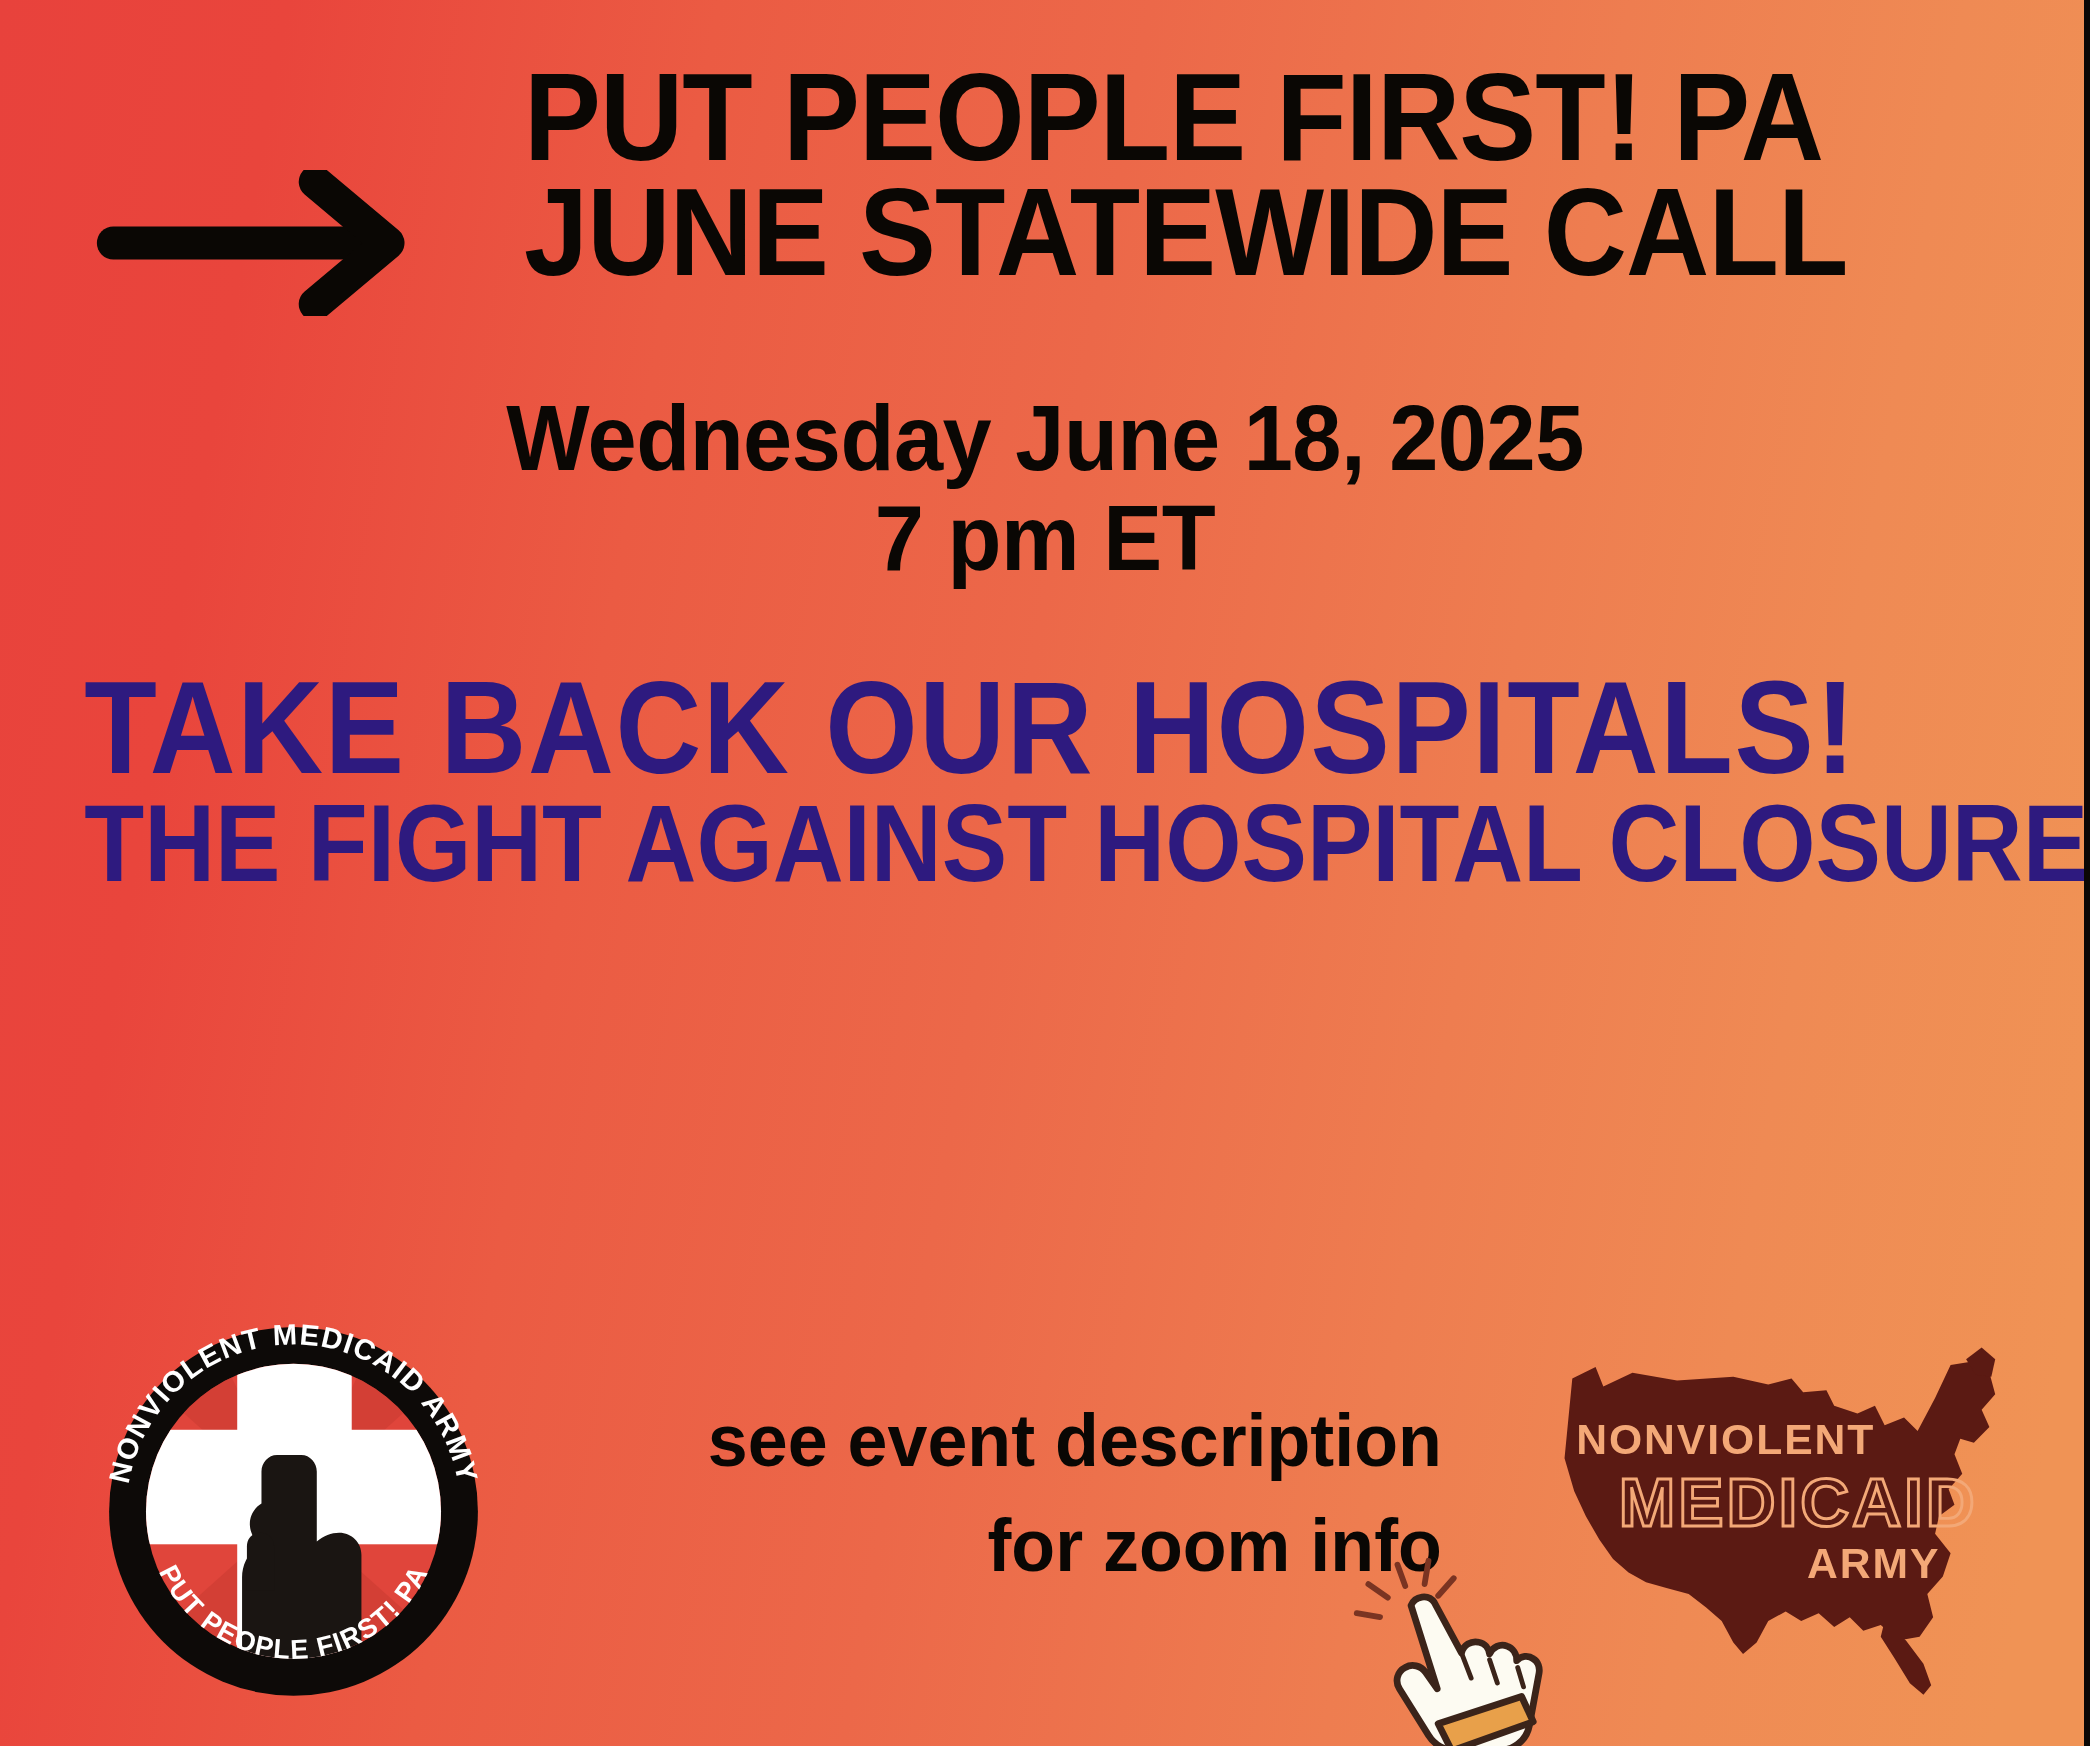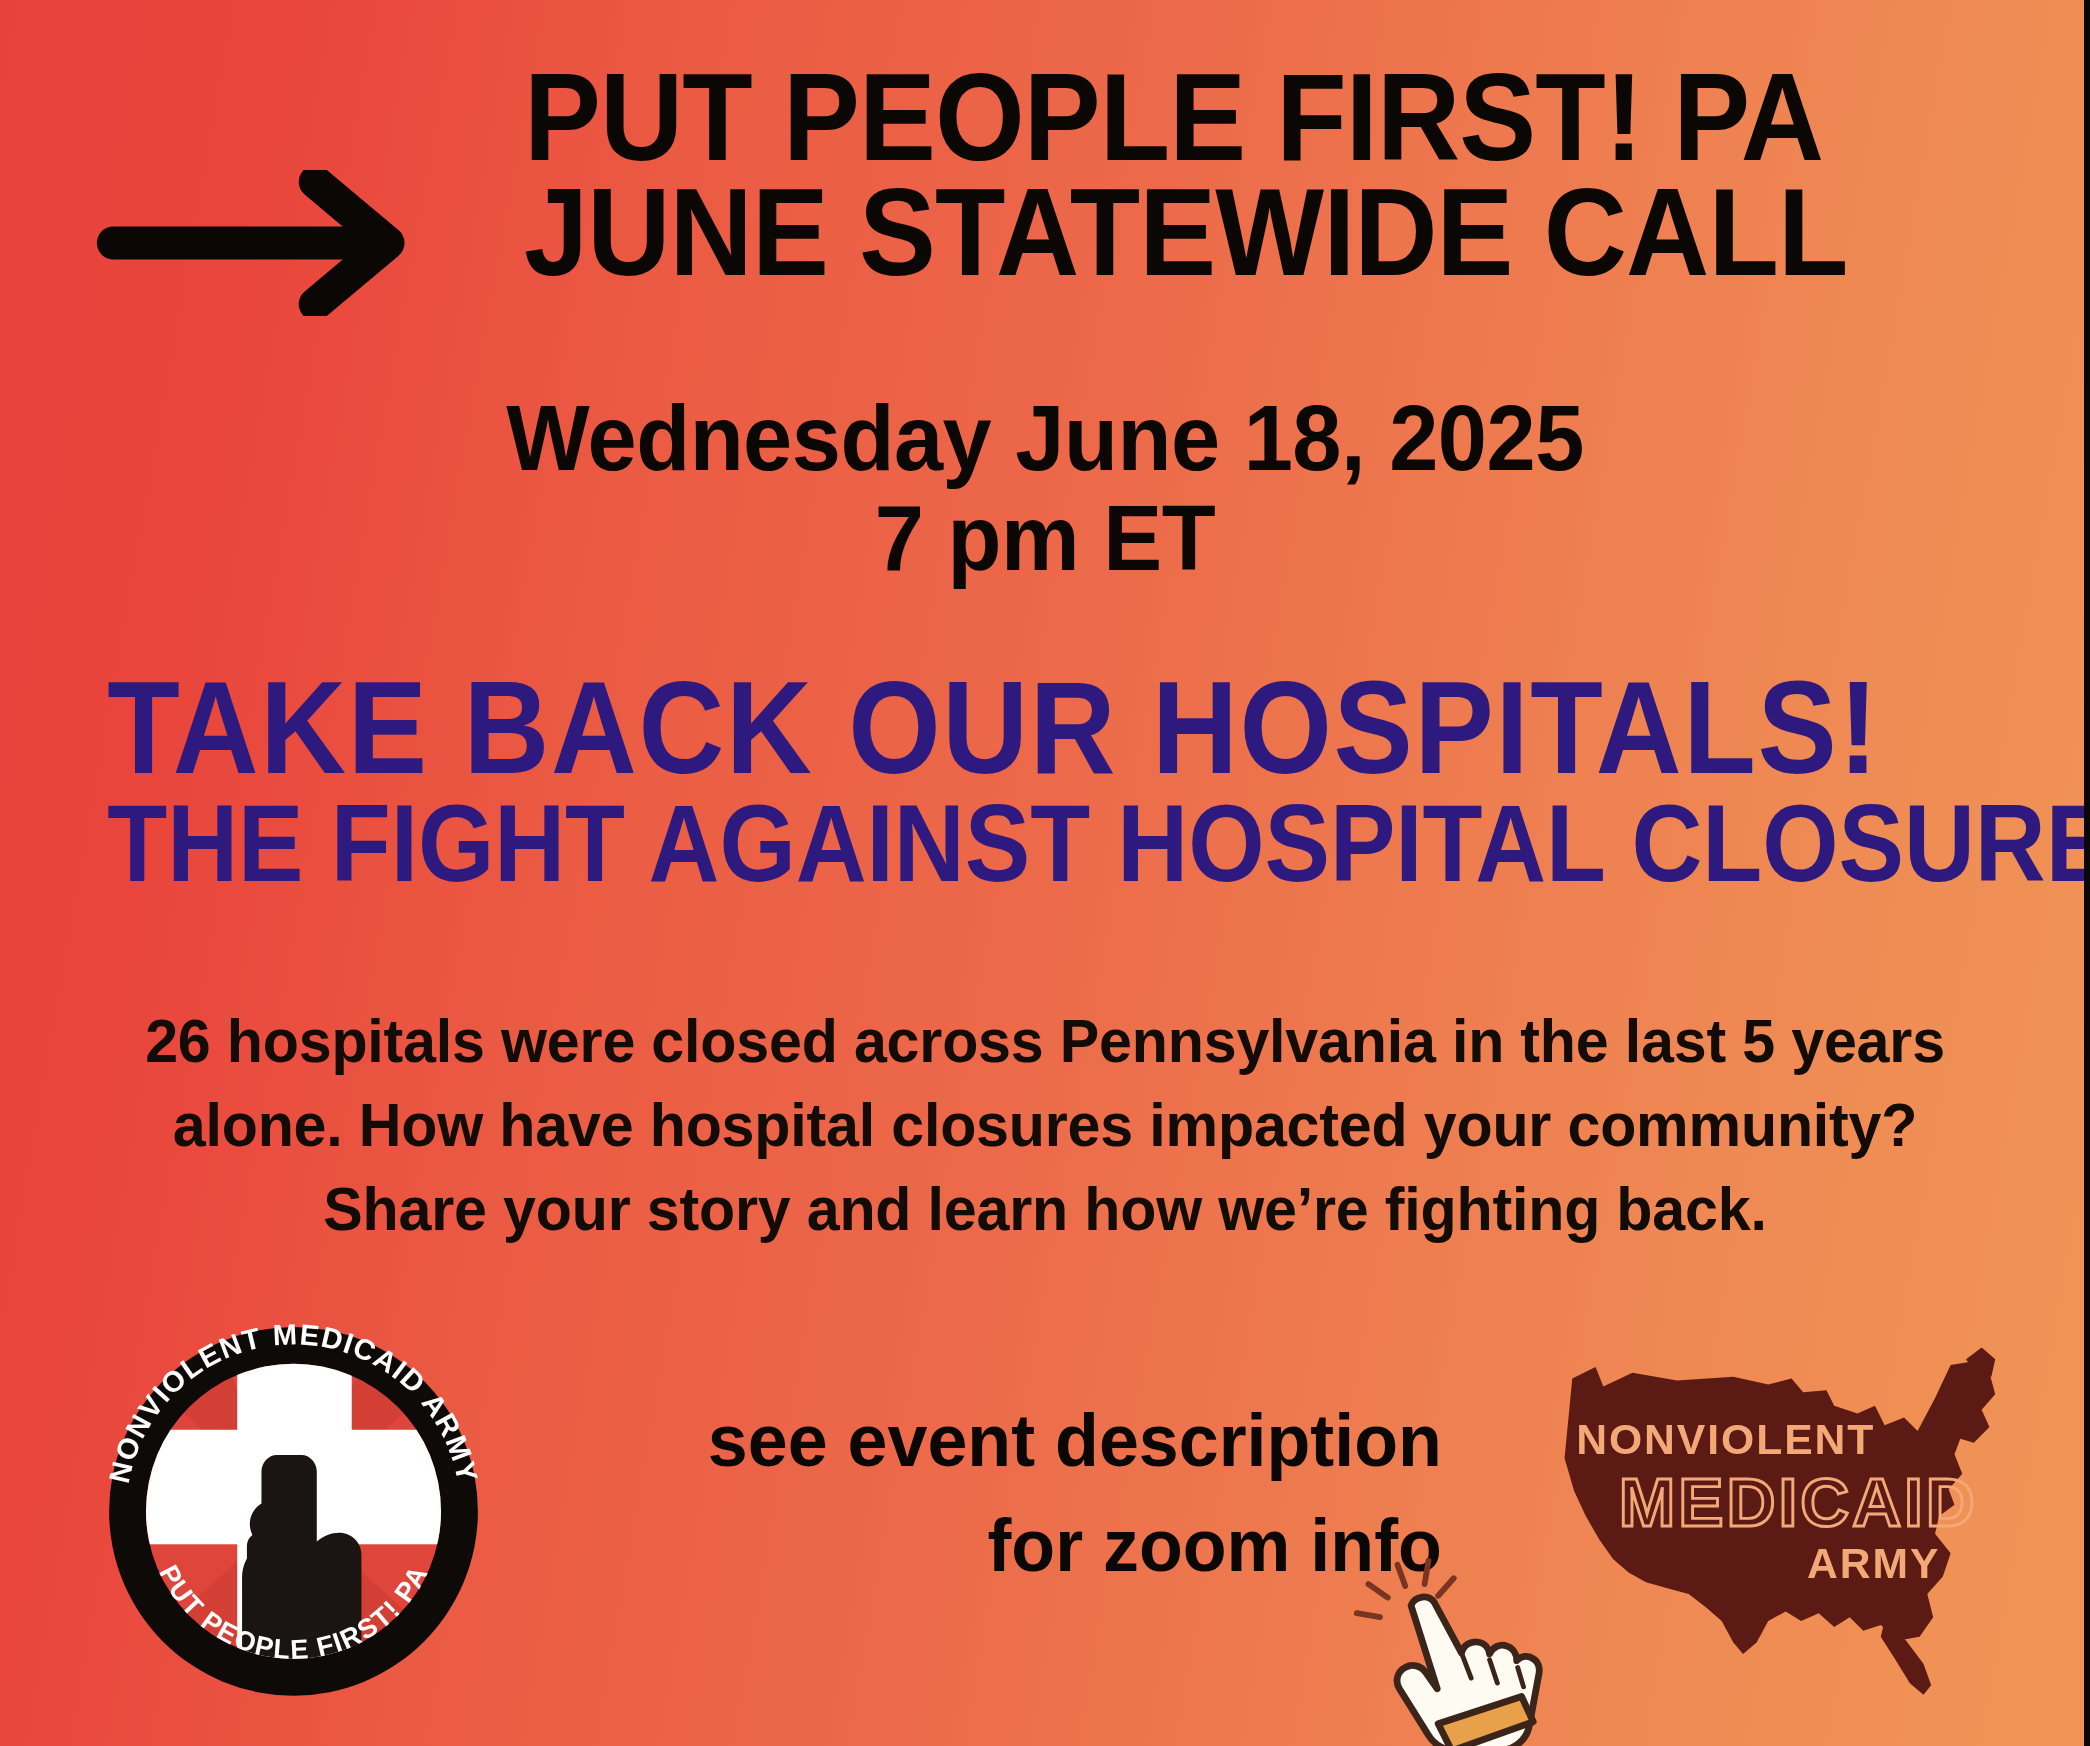--- a/index.html
+++ b/index.html
@@ -80,21 +80,20 @@
     transform: scaleX(0.95);
   }
 
   
   .purple-block {
     position: absolute;
     left: 0;
     top: 670px;
     width: 1686px;
     text-align: center;
-    padding-left: 23px;
   }
   .purple-main {
     color: #2E1A7F;
     font-family: "Liberation Sans Narrow", "Liberation Sans", sans-serif;
     font-weight: 700;
     font-size: 132px;
     line-height: 0.88;
     letter-spacing: 1.9px;
     transform: scaleX(0.90);
     white-space: nowrap;
@@ -195,25 +194,20 @@
   <div class="date-block">
     <div class="date-line">Wednesday June 18, 2025</div>
     <div class="time-line">7 pm ET</div>
   </div>
 
   <div class="purple-block">
     <div class="purple-main">TAKE BACK OUR HOSPITALS!</div>
     <div class="purple-sub">THE FIGHT AGAINST HOSPITAL CLOSURES</div>
   </div>
 
-  <div class="body-block">
-    <div class="body-line">26 hospitals were closed across Pennsylvania in the last 5 years</div>
-    <div class="body-line">alone. How have hospital closures impacted your community?</div>
-    <div class="body-line">Share your story and learn how we’re fighting back.</div>
-  </div>
 
   <div class="zoom-info-block">
     <div class="zoom-info-line">see event description</div>
     <div class="zoom-info-line">for zoom info</div>
   </div>
 
   <svg id="ppf-logo" viewBox="0 0 440 450" xmlns="http://www.w3.org/2000/svg">
     <defs>
       <path id="arc-top" d="M 48 232 A 172 172 0 0 1 392 232" fill="none"></path>
       <path id="arc-bottom" d="M 68 232 A 152 152 0 0 0 372 232" fill="none"></path>

